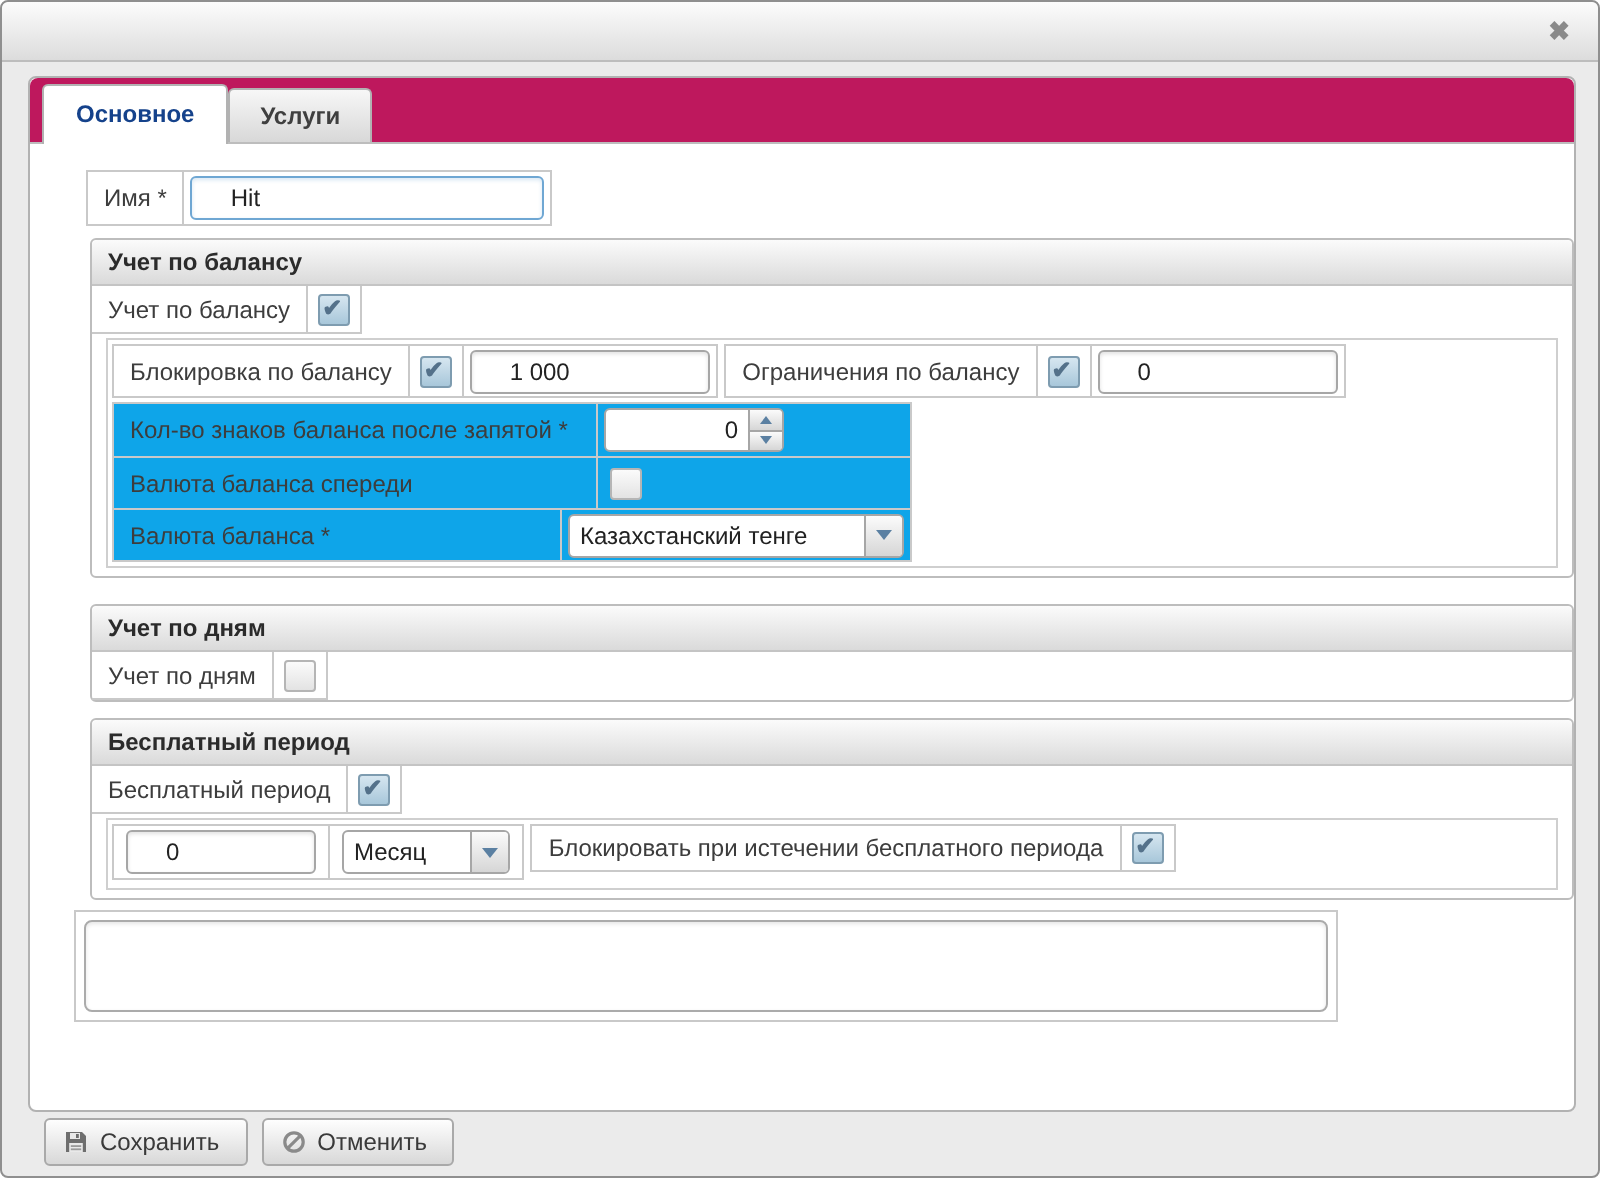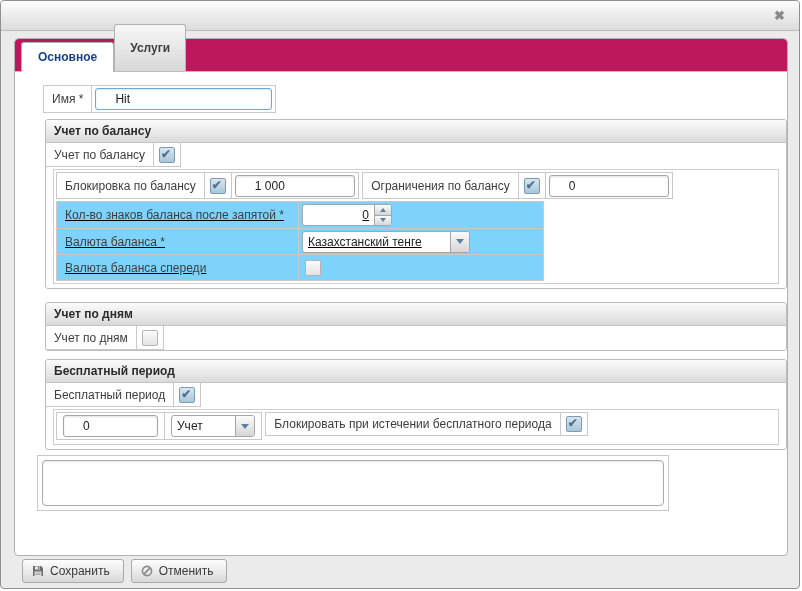--- a/index.html
+++ b/index.html
@@ -53,21 +53,21 @@
     cursor: pointer; position: relative;
   }
   .tab-active {
     background: #fff; color: #15428b;
     padding: 7px 16px 8px;
     margin-bottom: -1px; z-index: 2;
   }
   .tab-inactive {
     background: linear-gradient(#f7f7f7, #d8d8d8);
     color: #3f3f3f;
-    padding: 16px 15px;
+    padding: 6px 15px;
   }
   .content { padding: 13px 20px 0 22px; }
 
   
   .rowbox { display: inline-flex; border: 1px solid #c9c9c9; background: #fff; vertical-align: top; }
   .cell { display: flex; align-items: center; padding: 0 8px; color: #3d3d3d; white-space: nowrap; }
   .b-r { border-right: 1px solid #c9c9c9; }
 
   .row-name { height: 28px; margin-left: 6px; }
   .row-name .in-cell { padding: 0 3px; display:flex; align-items:center; }
@@ -107,21 +107,21 @@
 
   .inner-group {
     margin: 2px 7px 4px 7px;
     border: 1px solid #cfcfcf;
     padding: 2px;
     background: #fff;
   }
   .row-ab { height: 27px; margin-bottom: 2px; }
   .row-ab .in-cell { padding: 0 3px; display:flex; align-items:center; }
 
-  .tbl { border: 1px solid #c9c9c9; width: 488px; background: #7dd3fc; text-decoration: underline; }
+  .tbl { border: 1px solid #c9c9c9; width: 400px; background: #0ea5e9; }
   .tbl-row { display: flex; height: 26px; }
   .tbl-row + .tbl-row { border-top: 1px solid #c9c9c9; }
   .tbl-label {
     width: 242px; border-right: 1px solid #c9c9c9;
     display: flex; align-items: center; padding: 0 8px;
     color: #3d3d3d; white-space: nowrap;
   }
   .tbl-ctrl { flex: 1; display: flex; align-items: center; padding: 0 3px; }
 
   
@@ -279,38 +279,38 @@
                         <span class="arr-up-s"></span>
                       </span>
                     <span class="spin-btn">
                         <span class="arr-dn-s"></span>
                       </span>
                   </span>
                 </span>
               </div>
             </div>
             <div class="tbl-row">
+              <div class="tbl-label">Валюта баланса спереди</div>
+              <div class="tbl-ctrl">
+                <span class="cb" style="margin-left:3px" data-checked="false">
+                  
+                </span>
+              </div>
+            </div>
+            <div class="tbl-row">
               <div class="tbl-label">Валюта баланса *</div>
               <div class="tbl-ctrl">
                 <span class="combo" style="width:168px">
                   <span class="combo-text">Казахстанский тенге</span>
                   <span class="combo-btn">
                       <span class="arr-dn"></span>
                     </span>
                 </span>
               </div>
             </div>
-            <div class="tbl-row">
-              <div class="tbl-label">Валюта баланса спереди</div>
-              <div class="tbl-ctrl">
-                <span class="cb" style="margin-left:3px" data-checked="false">
-                  
-                </span>
-              </div>
-            </div>
           </div>
 
         </div>
       </div>
 
       
       <div class="fieldset fs-daily">
         <div class="fs-header">Учет по дням</div>
         <div class="toggle-row">
           <div class="cell">Учет по дням</div>
@@ -334,21 +334,21 @@
           </div>
         </div>
 
         <div class="inner-group">
           <div class="rowbox row-free">
             <div class="cell b-r">
               <input class="tf" style="width: 95px;" value="0">
             </div>
             <div class="cell">
               <span class="combo" style="width:84px">
-                <span class="combo-text">Учет</span>
+                <span class="combo-text">Месяц</span>
                 <span class="combo-btn">
                     <span class="arr-dn"></span>
                   </span>
               </span>
             </div>
           </div>
           <div class="rowbox row-block">
             <div class="cell b-r">Блокировать при истечении бесплатного периода</div>
             <div class="cell cb-cell">
               <span class="cb" data-checked="true">

